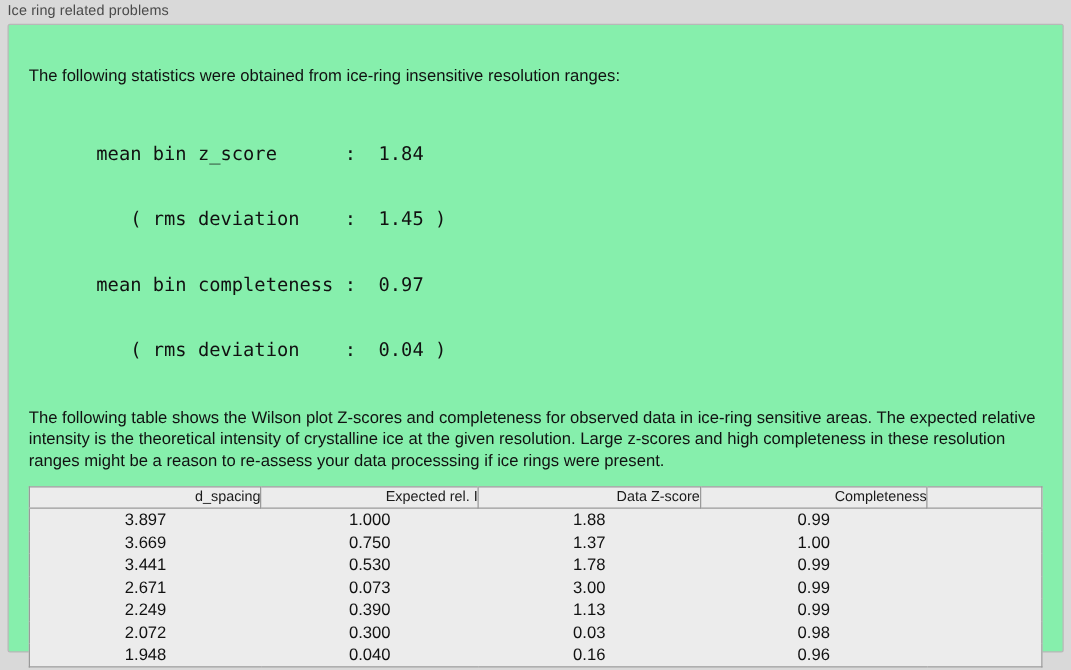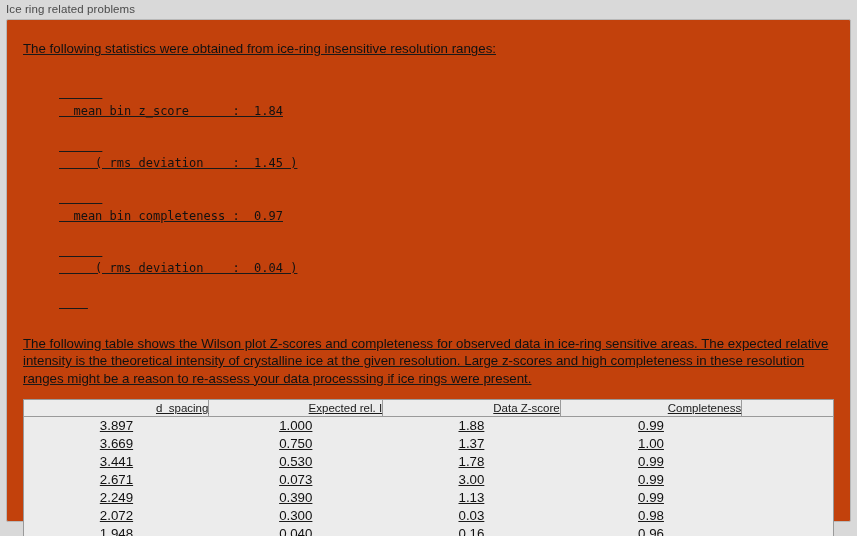--- a/index.html
+++ b/index.html
@@ -26,49 +26,47 @@
     color: #4a4a4a;
     padding: 3px 0 3px 6px;
     letter-spacing: 0.1px;
   }
   .panel-body {
     position: absolute;
     left: 6px;
     top: 19px;
     right: 6px;
     bottom: 4px;
-    background: #c2410c;
+    background: #86efac;
     border: 1px solid #b8b8b8;
     border-radius: 2px;
     box-sizing: border-box;
-    padding: 20px 16px 0 16px;
-    text-decoration: underline;
+    padding: 32px 16px 0 16px;
   }
   .para {
     font-size: 13.3px;
     line-height: 17.5px;
     color: #111;
     margin: 0;
   }
   .intro {
     margin-bottom: 10px;
   }
   .stats {
     font-family: "DejaVu Sans Mono", monospace;
-    font-size: 12px;
+    font-size: 15px;
     line-height: 17.5px;
     color: #111;
     margin: 0 0 0 36px;
     white-space: pre;
   }
   .stats div {
     white-space: pre;
   }
   .desc {
-    margin-top: 22px;
     margin-bottom: 12px;
   }
   table.ice-table {
     width: 100%;
     border-collapse: collapse;
     border: 1px solid #9a9a9a;
     background: #ececec;
     table-layout: fixed;
   }
   table.ice-table th {

